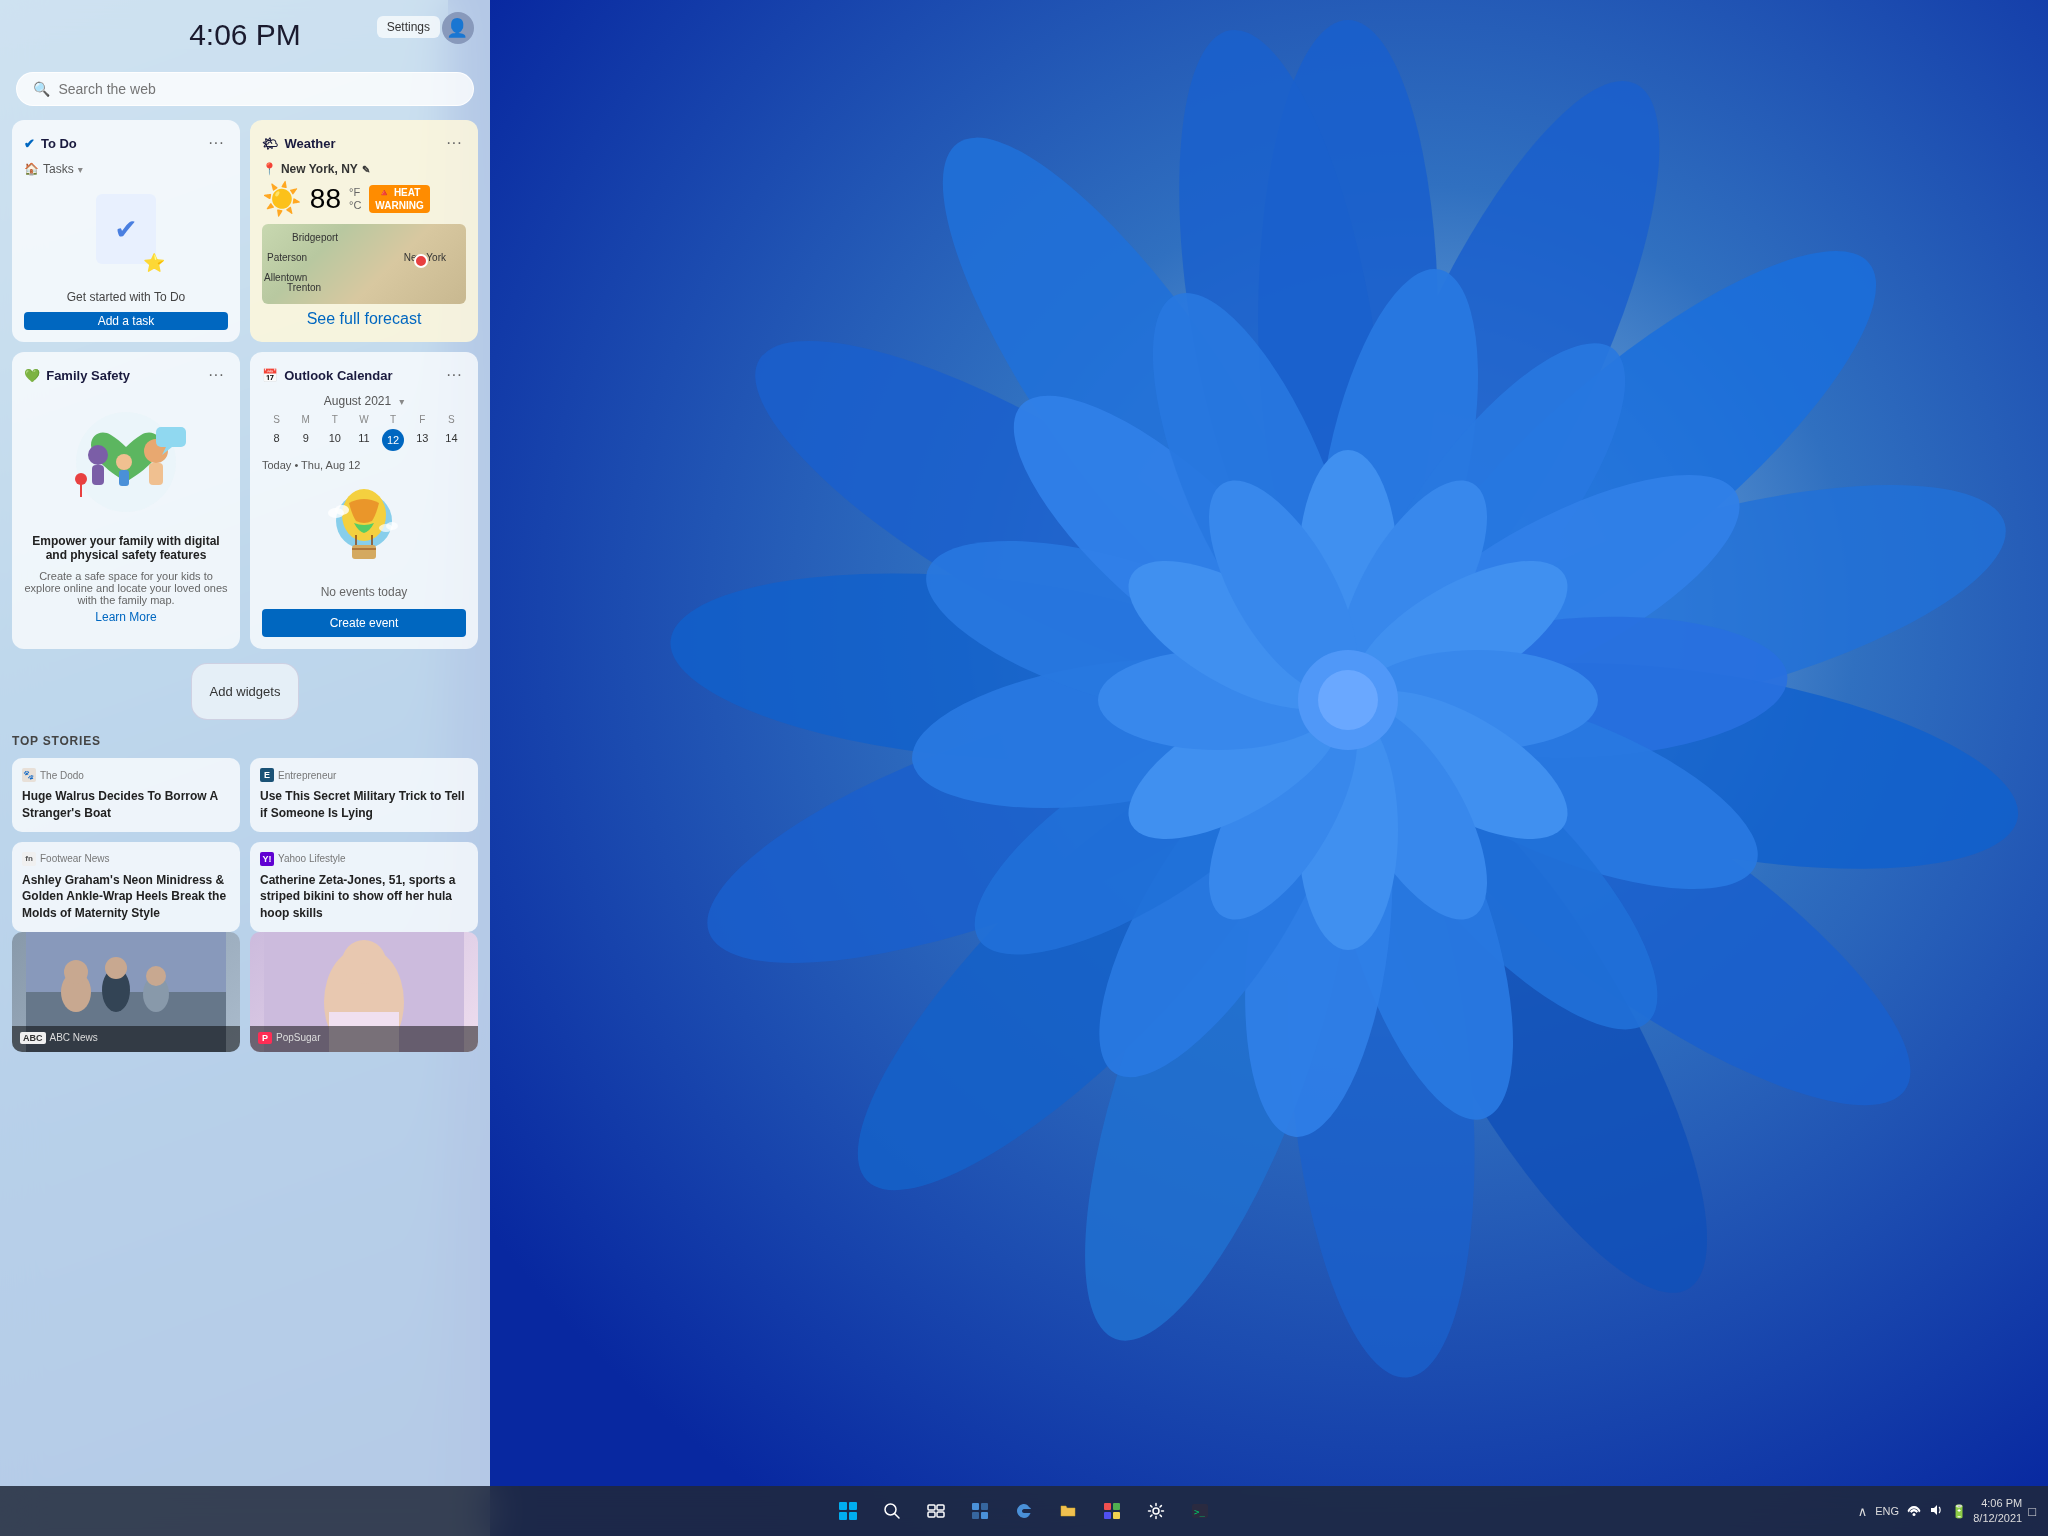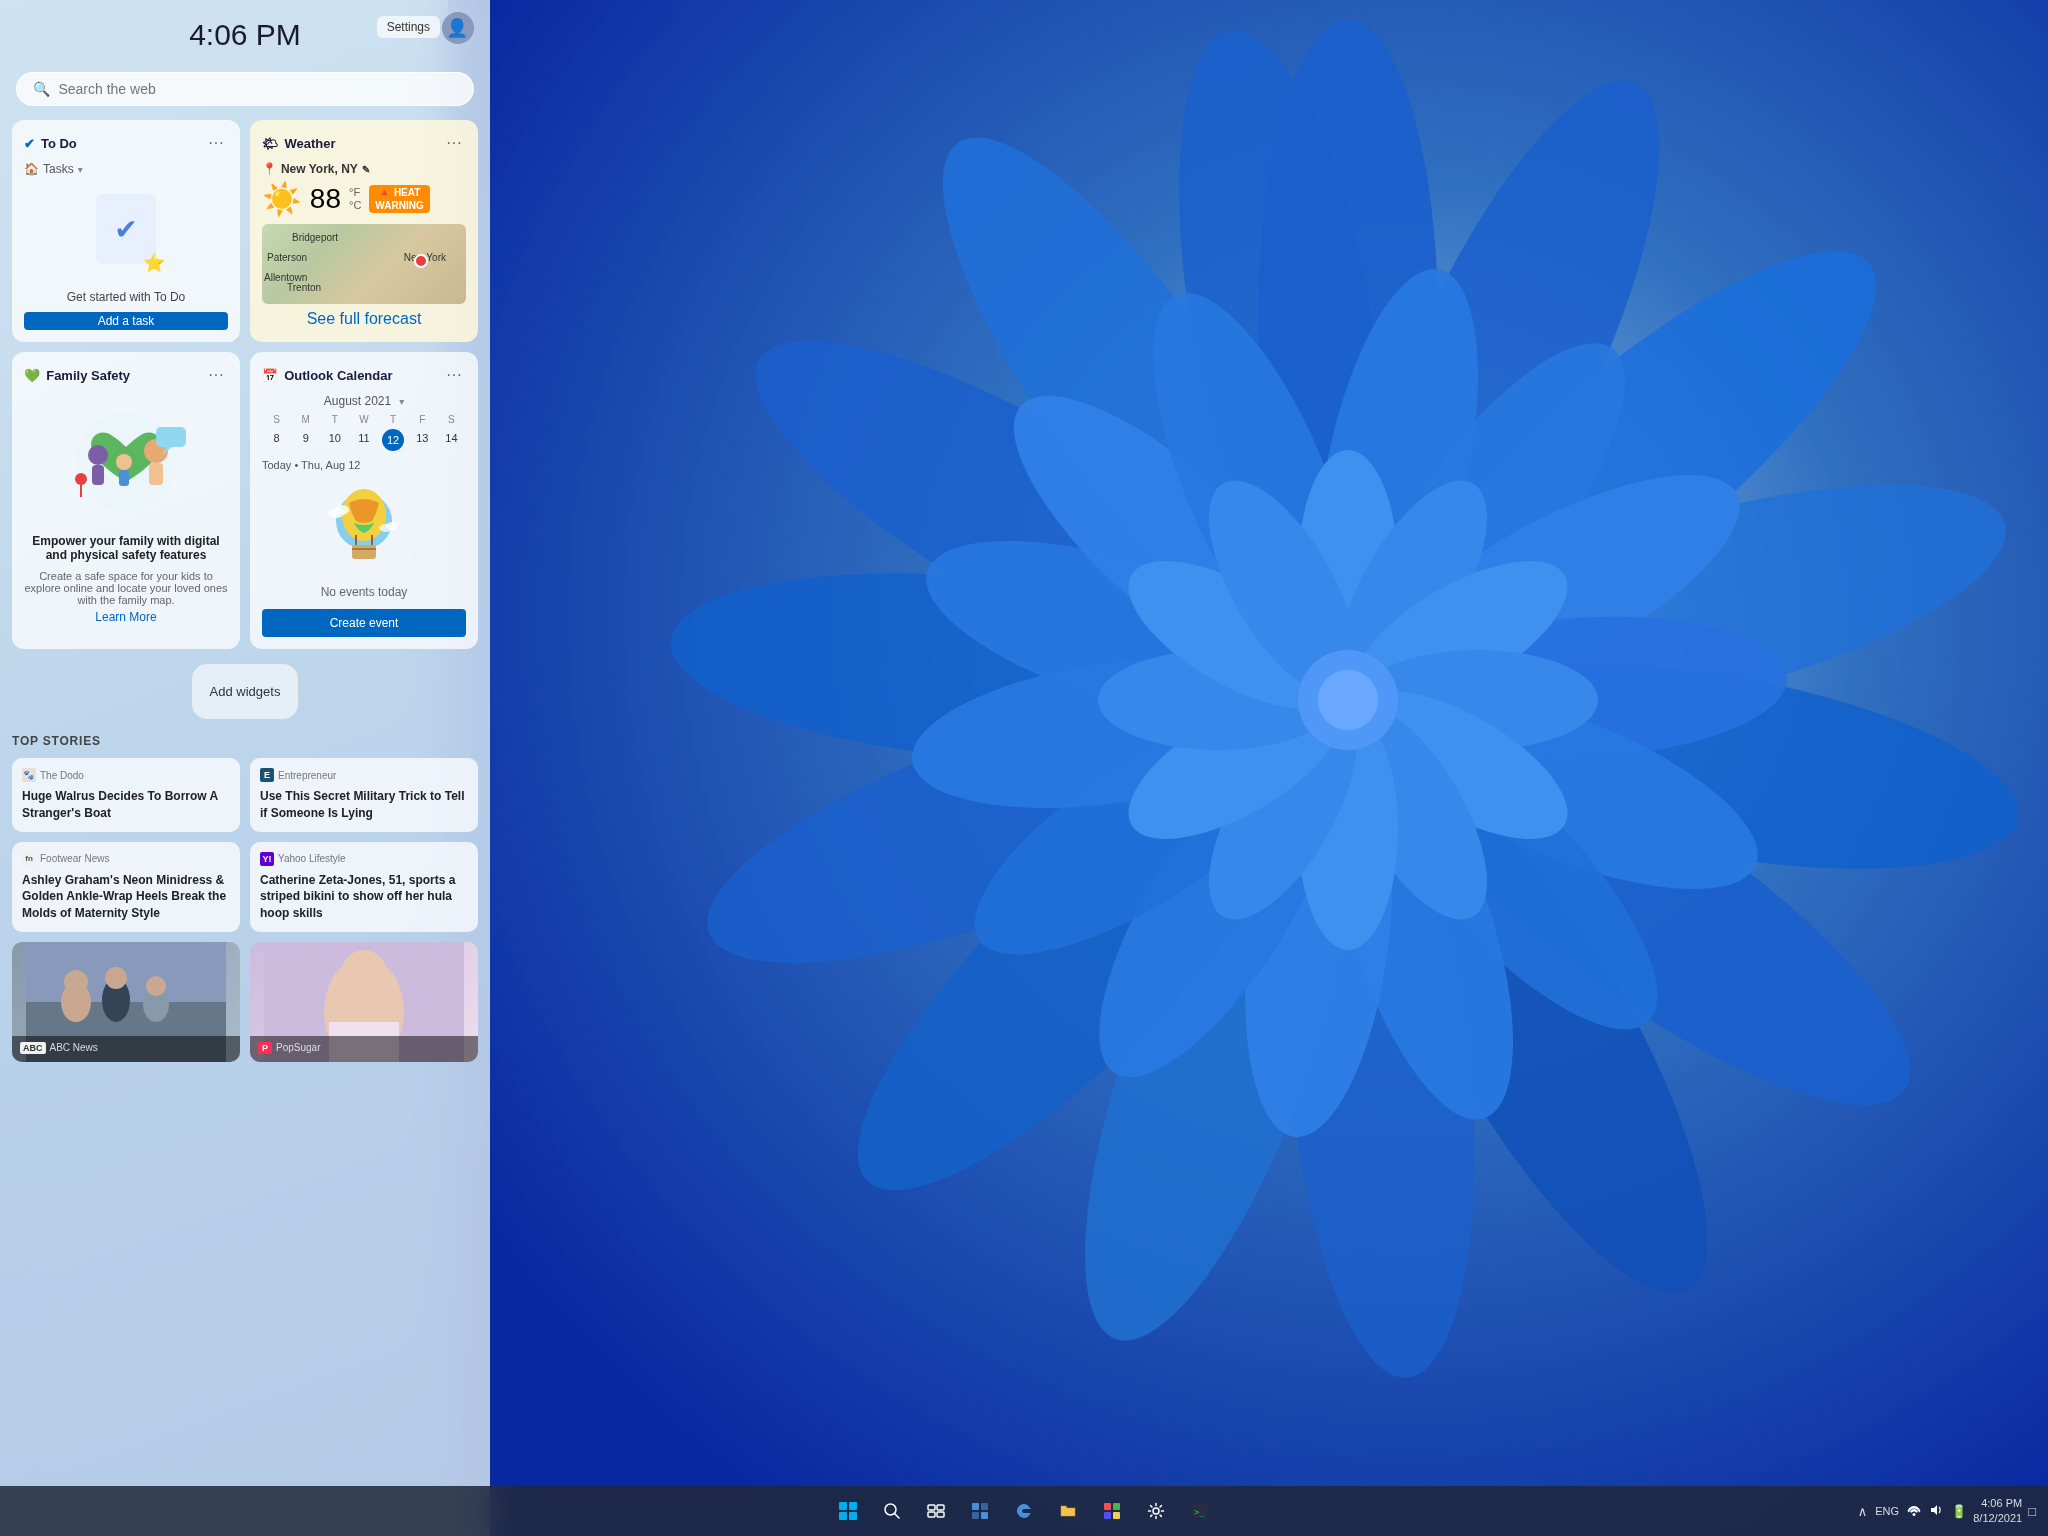--- a/index.html
+++ b/index.html
@@ -623,21 +623,20 @@
 
     .edit-icon {
       font-size: 10px;
       cursor: pointer;
     }
 
     .news-bottom-grid {
       display: grid;
       grid-template-columns: 1fr 1fr;
       gap: 10px;
-      margin-top: 10px;
       border-radius: 15px;
     }
 
     .dodo-icon { background: #e8e0d8; color: #7a5a4a; }
     .entrepreneur-icon { background: #1a5276; color: white; }
     .footwear-icon { background: #f0f0f0; color: #555; }
     .yahoo-icon { background: #6001d2; color: white; }
   </style>
 </head>
 <body>

